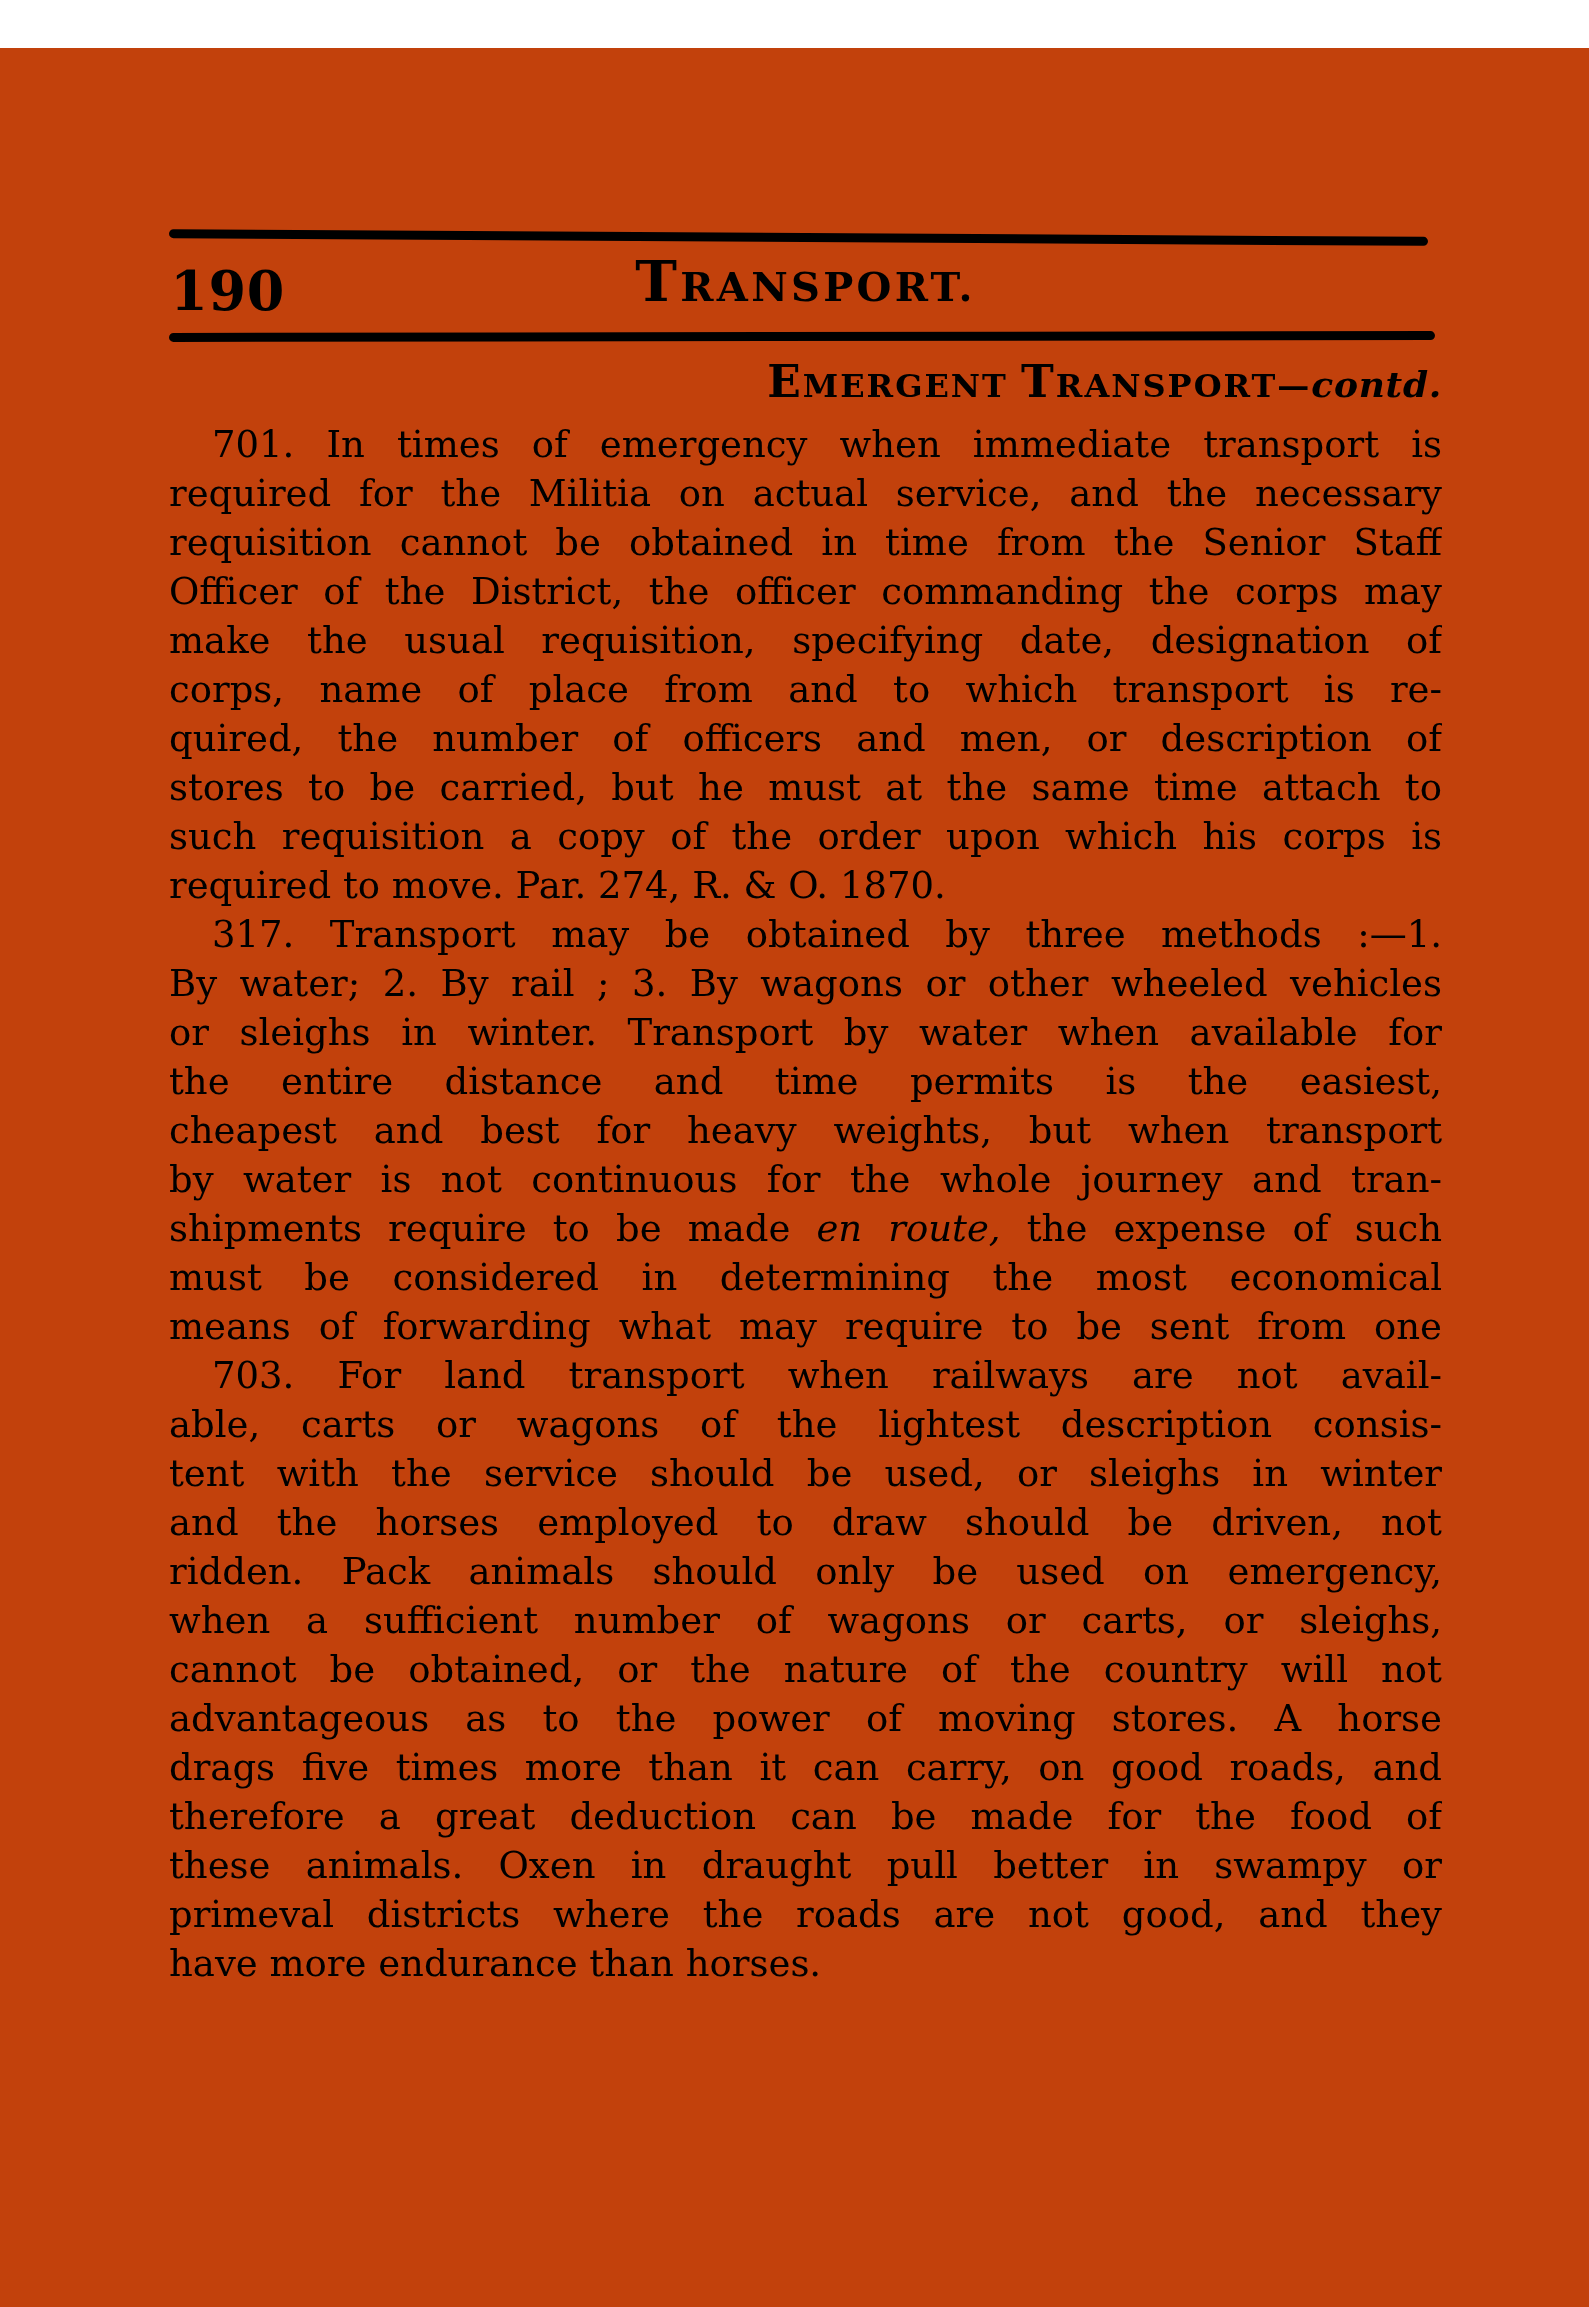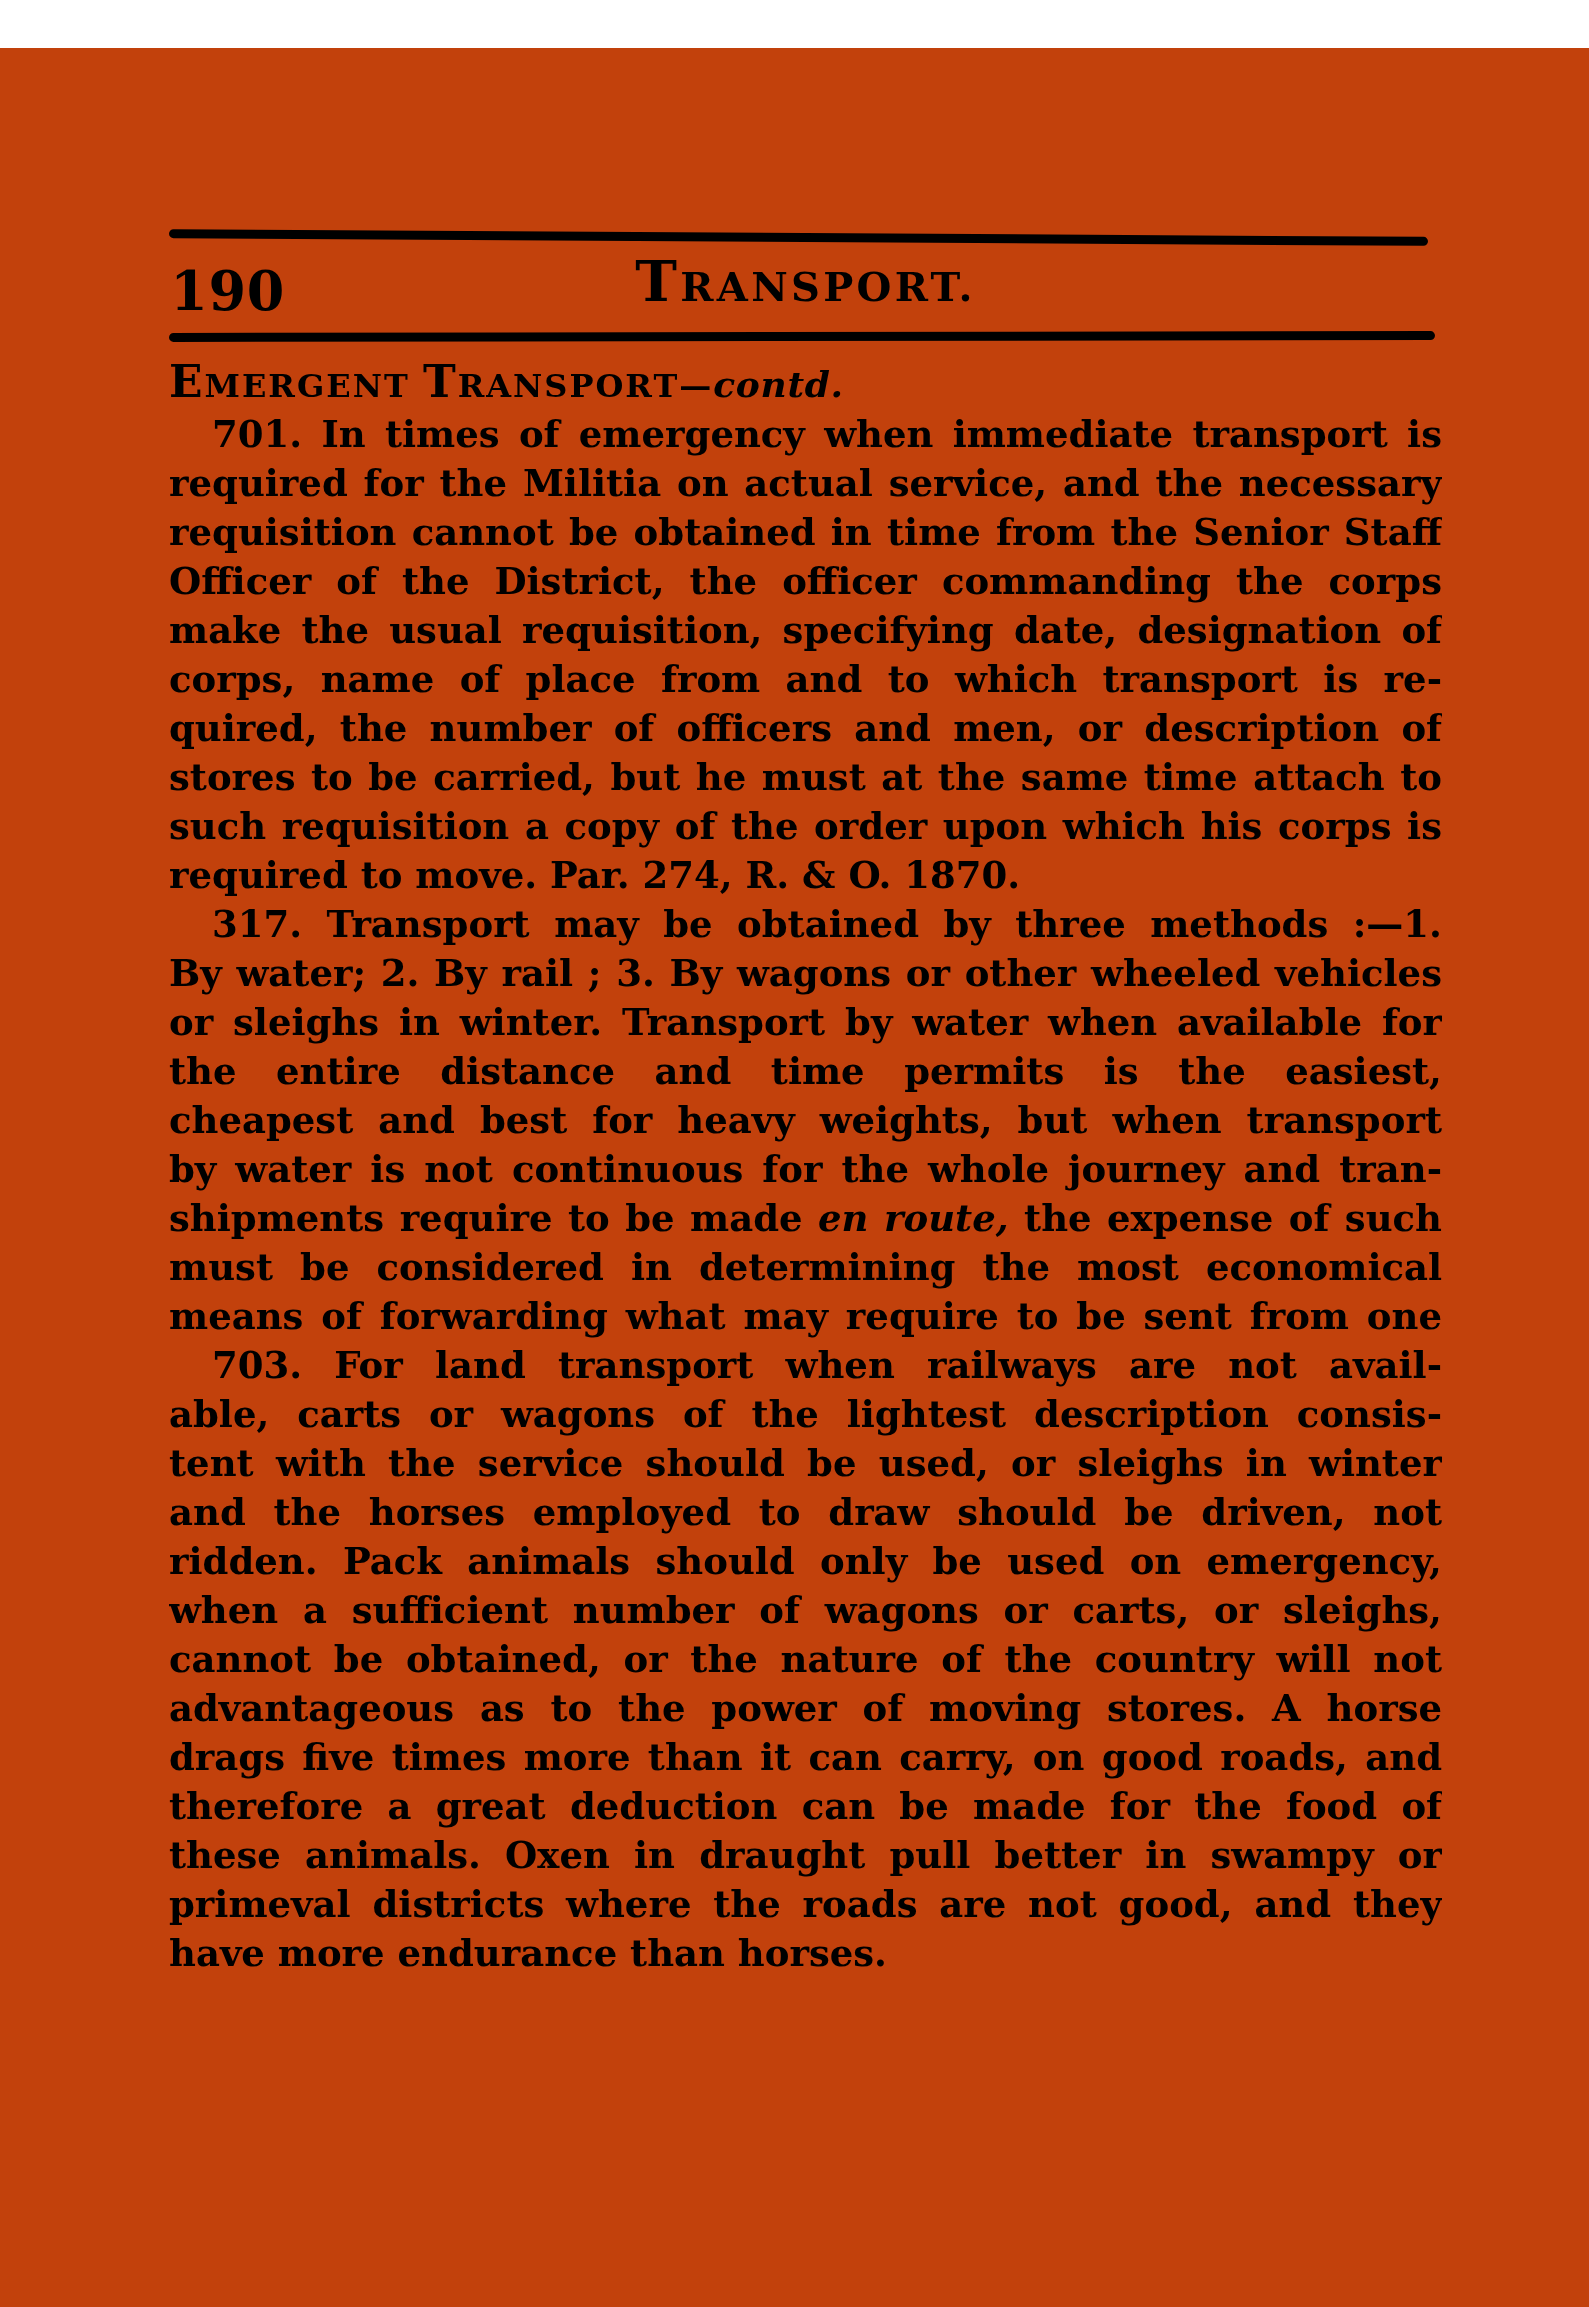--- a/index.html
+++ b/index.html
@@ -23,31 +23,31 @@
   }
   #running-title{
     text-align:center;line-height:64px;font-weight:700;letter-spacing:3.3px;
     white-space:nowrap;
   }
   #running-title .big{font-size:56px;}
   #running-title .small{font-size:40px;}
 
   #section-heading{
     position:absolute;left:169px;top:306px;width:1273px;
-    text-align:left;font-weight:700;line-height:56px;letter-spacing:2px;
+    text-align:right;font-weight:700;line-height:56px;letter-spacing:2px;
     white-space:nowrap;
   }
   .sh-big{font-size:44px;}
   .sh-small{font-size:32px;}
   .sh-sep{font-size:32px;}
   .sh-contd{font-size:36px;font-style:italic;letter-spacing:0.7px;}
 
   #body-text{
-    position:absolute;left:169px;top:362px;width:1273px;
-    font-size:37px;font-weight:700;
+    position:absolute;left:169px;top:372px;width:1273px;
+    font-size:37px;font-weight:400;
   }
   .line{
     height:49px;line-height:49px;
     text-align:justify;text-align-last:justify;
     overflow:hidden;
   }
   .line.last{text-align-last:left;}
   .line.indent{padding-left:43px;}
   .line i{font-style:italic;}
 </style>

